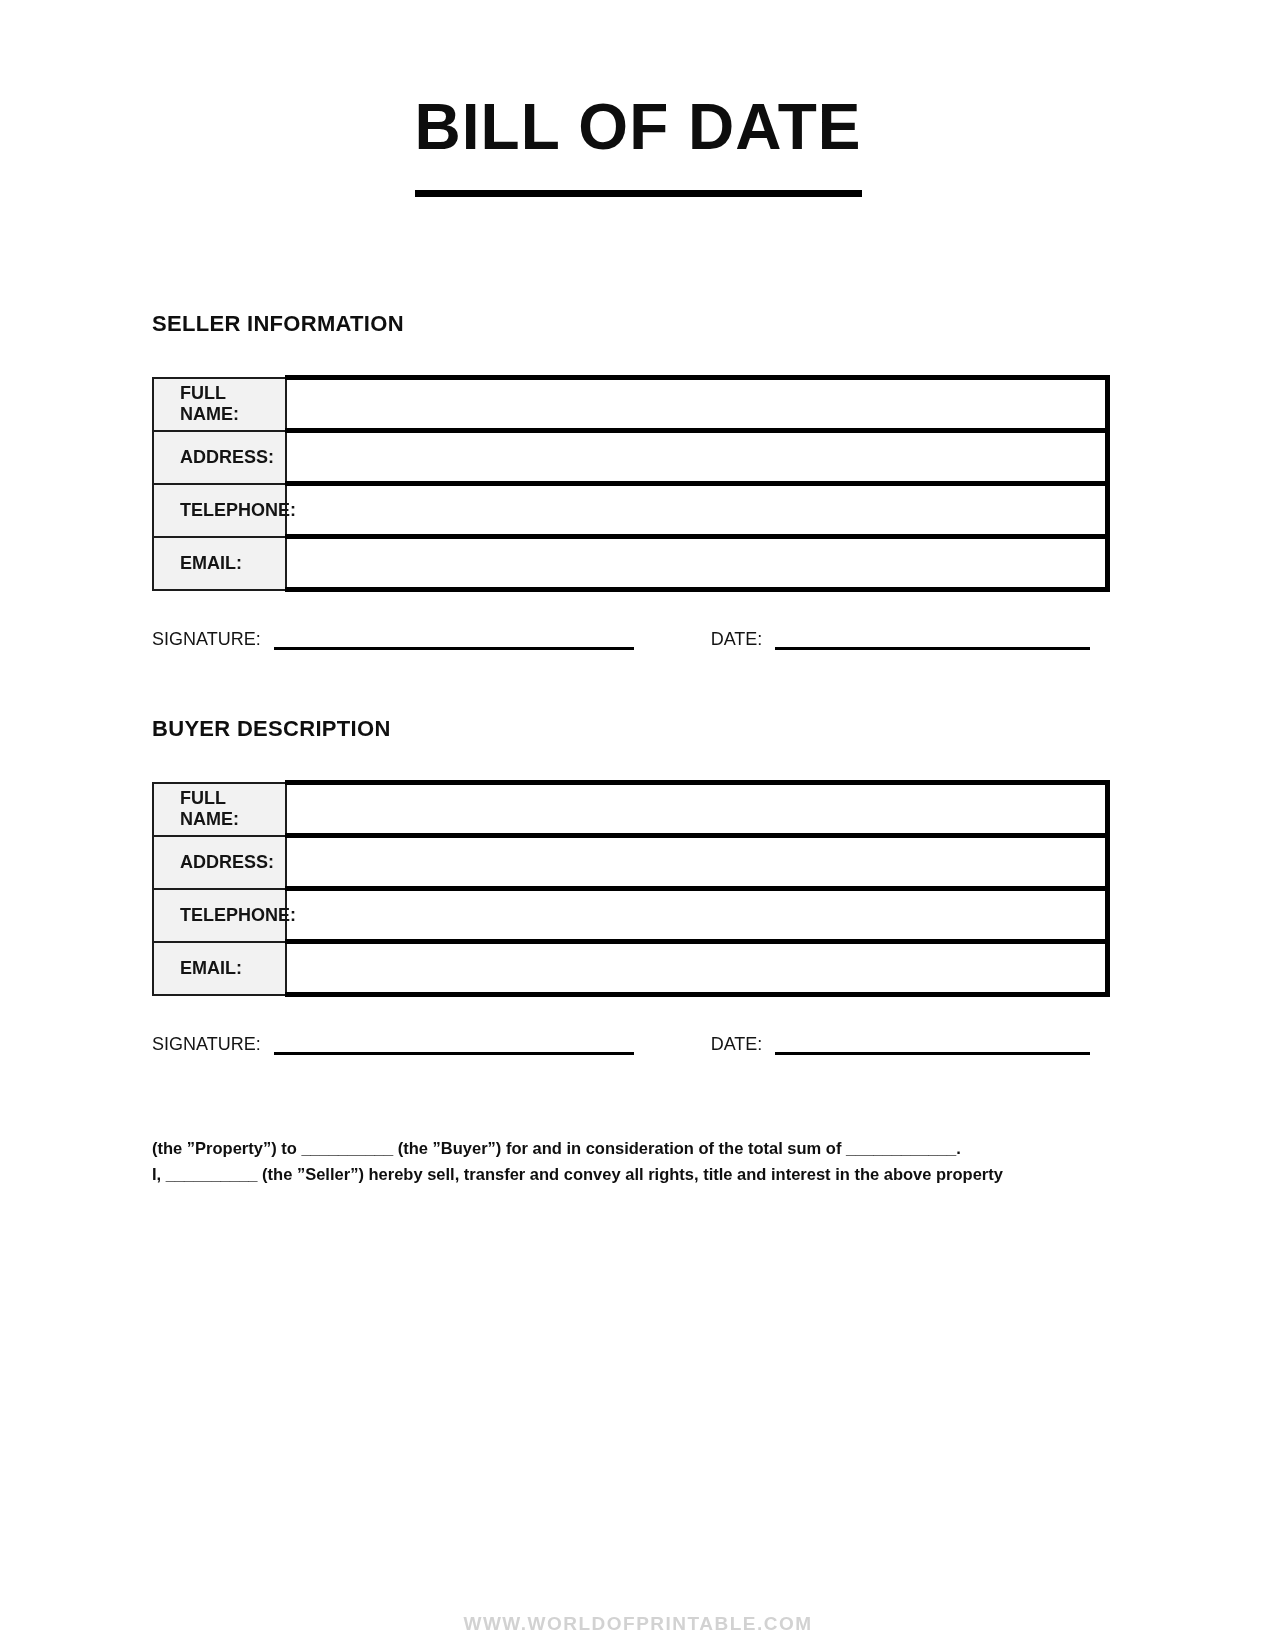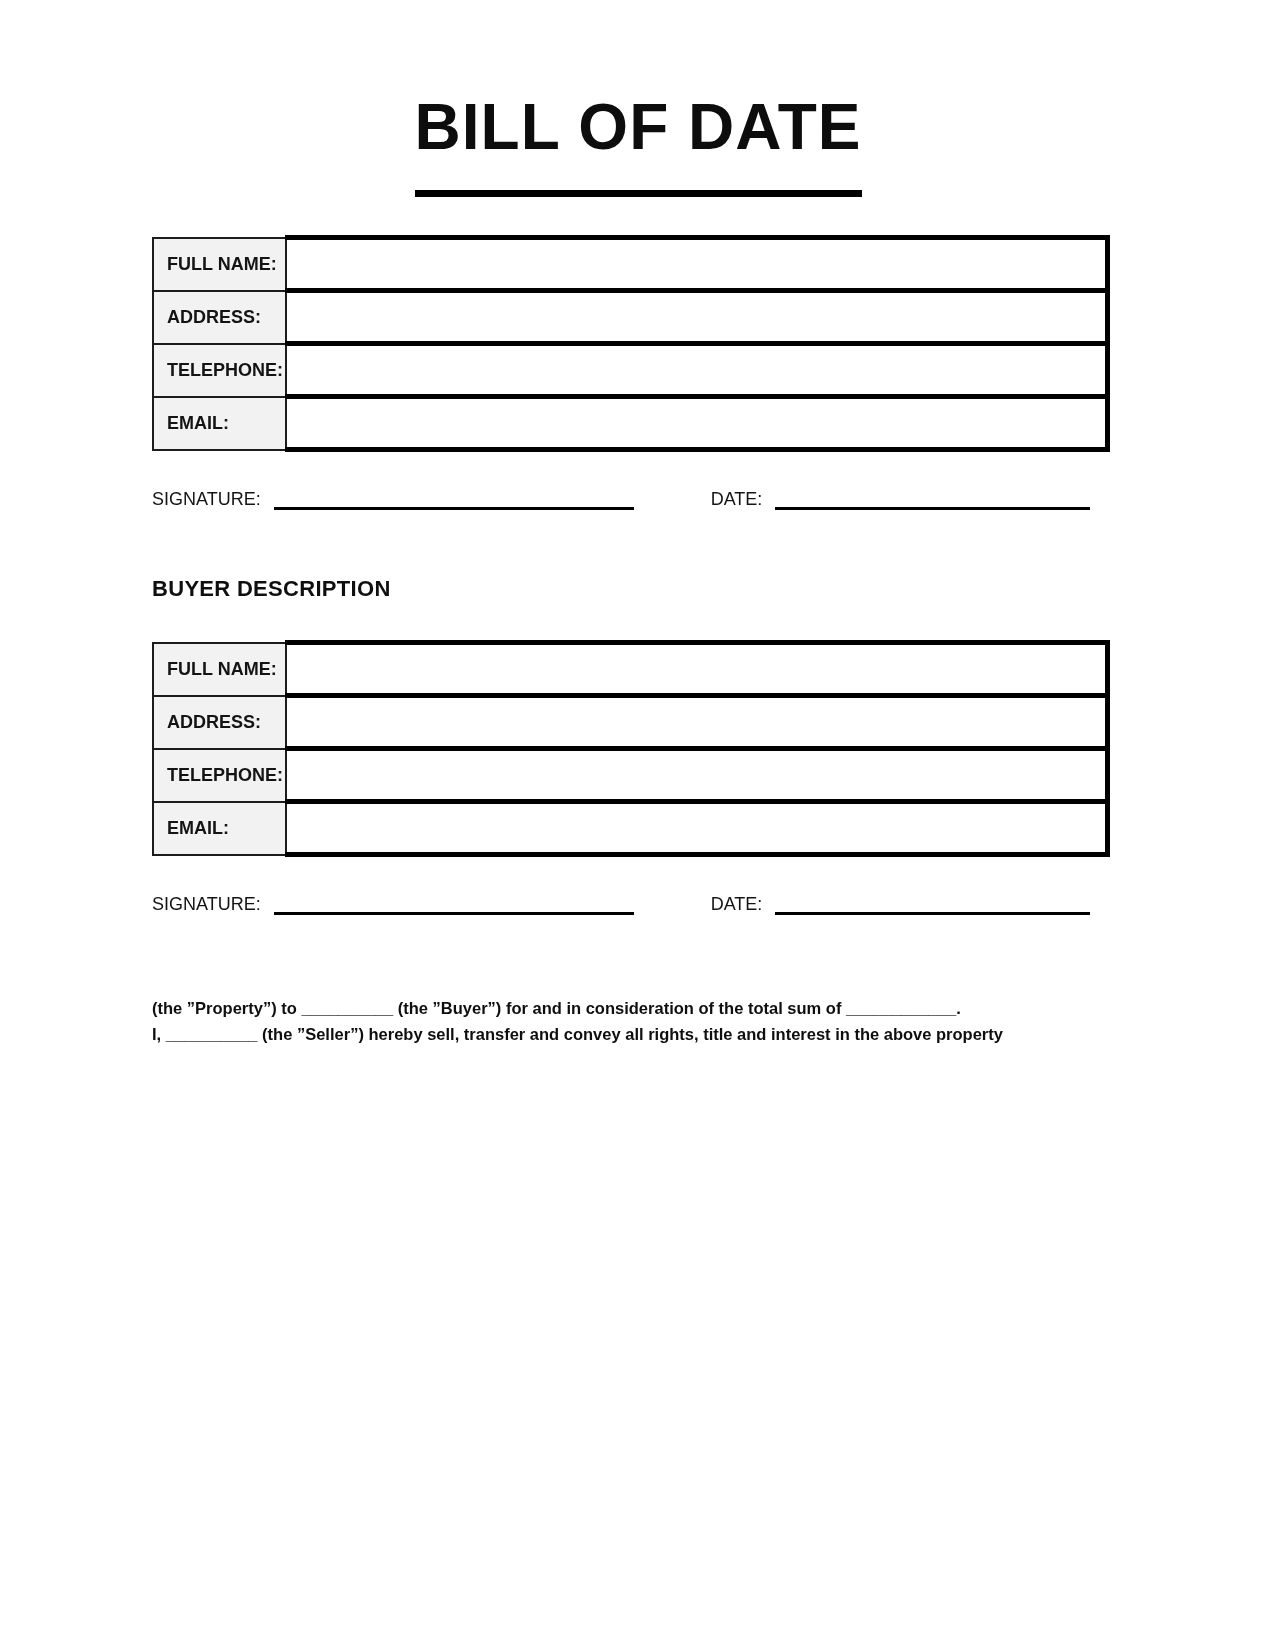--- a/index.html
+++ b/index.html
@@ -26,21 +26,21 @@
   .seller-heading { margin-top:114px; }
   .buyer-heading  { margin-top:66px; }
   .property-heading { margin-top:58px; }
 
   table.info { border-collapse:collapse; width:100%; margin-top:38px; table-layout:fixed; }
   table.info tr { height:53px; }
   td.lbl {
     width:133px; background:#f2f2f2;
     border:2px solid #1c1c1c;
     font-weight:700; font-size:18px; color:#141414;
-    padding-left:13px; vertical-align:middle;
+    padding-left:26px; vertical-align:middle;
   }
   td.val {
     border:5px solid #000000;
     border-left:2px solid #1c1c1c;
     background:#ffffff;
   }
 
   .sig-row {
     display:flex; align-items:flex-end;
     margin-top:36px; font-weight:400; font-size:18px; color:#141414;
@@ -79,20 +79,21 @@
 <div class="page">
 
   <header class="title-wrap">
     <h1 class="doc-title">BILL OF DATE</h1>
     <div class="title-rule"></div>
   </header>
 
   <main class="content">
 
     <section>
+      <h2 class="section-heading seller-heading">SELLER INFORMATION</h2>
       <table class="info">
         <tbody>
             <tr>
           <td class="lbl">FULL NAME:</td>
           <td class="val"></td>
         </tr>
         <tr>
           <td class="lbl">ADDRESS:</td>
           <td class="val"></td>
         </tr>
@@ -145,14 +146,15 @@
     </section>
 
 
     <div class="declaration">
       <p>(the ”Property”) to __________  (the ”Buyer”) for and in consideration of the total sum of ____________.</p>
       <p>I, __________ (the ”Seller”) hereby sell, transfer and convey all rights, title and interest in the above property</p>
     </div>
 
   </main>
 
+  <footer class="site-footer">WWW.WORLDOFPRINTABLE.COM</footer>
 
 </div>
 
 </body></html>

